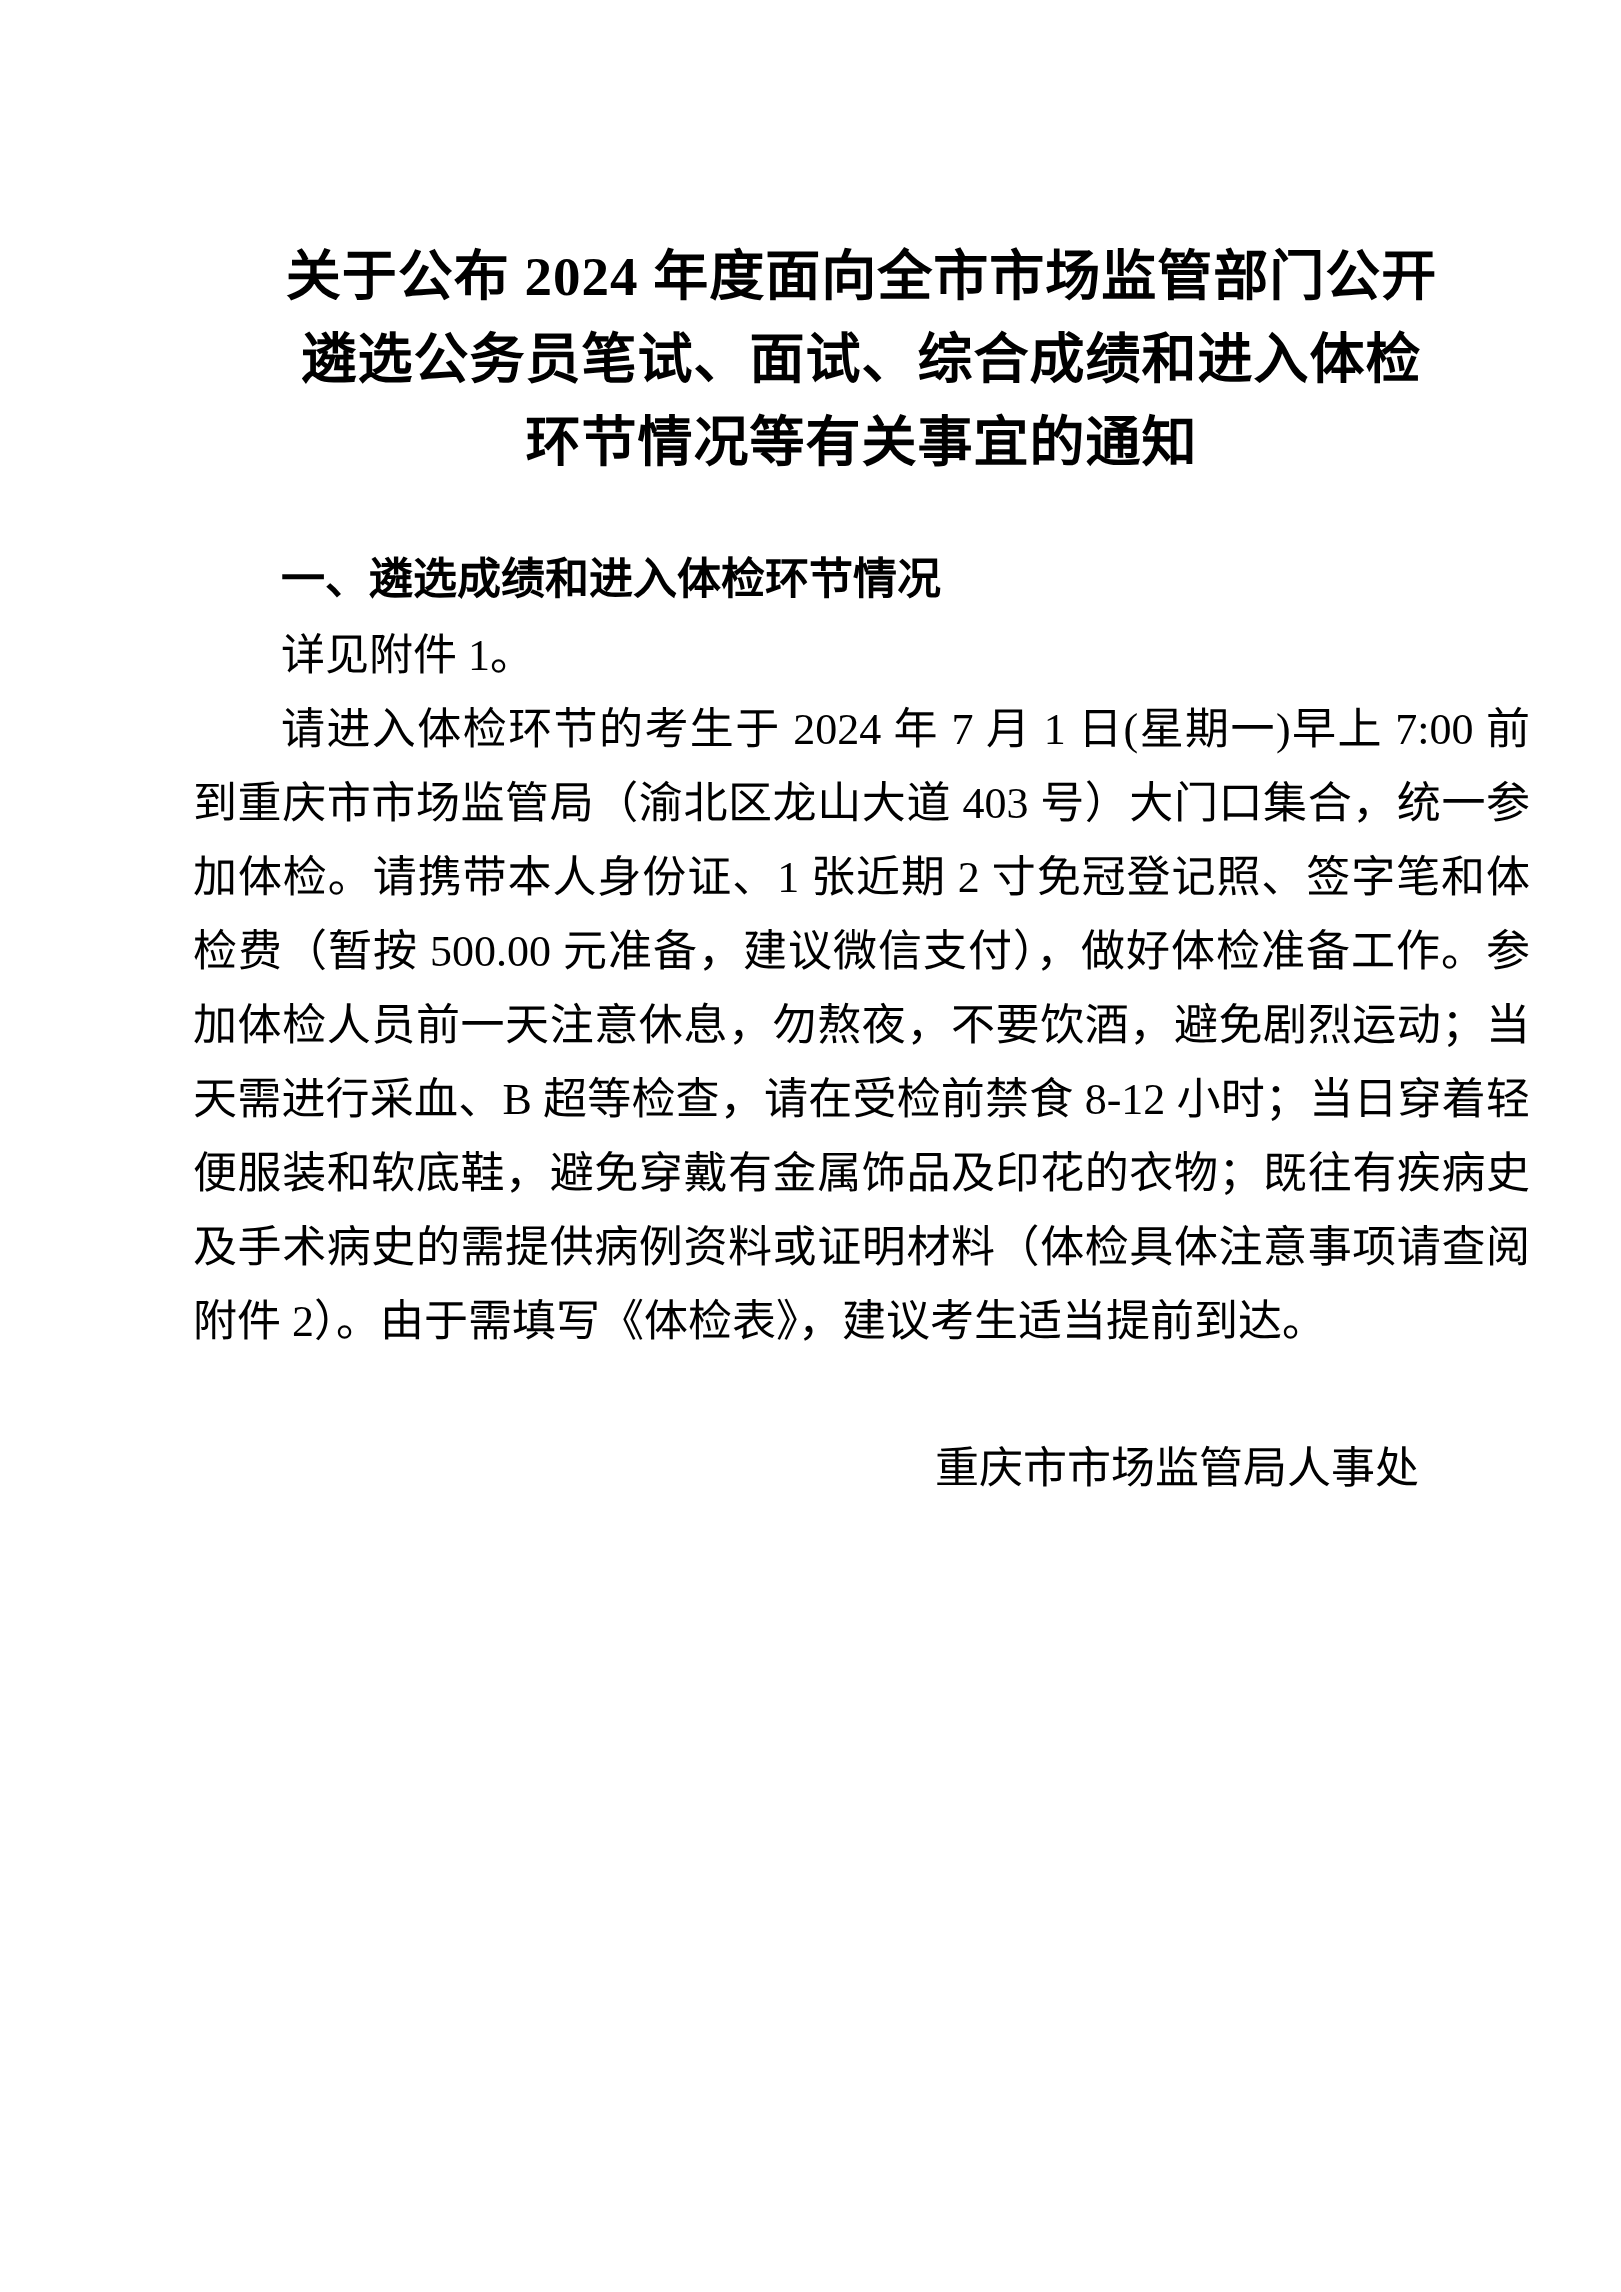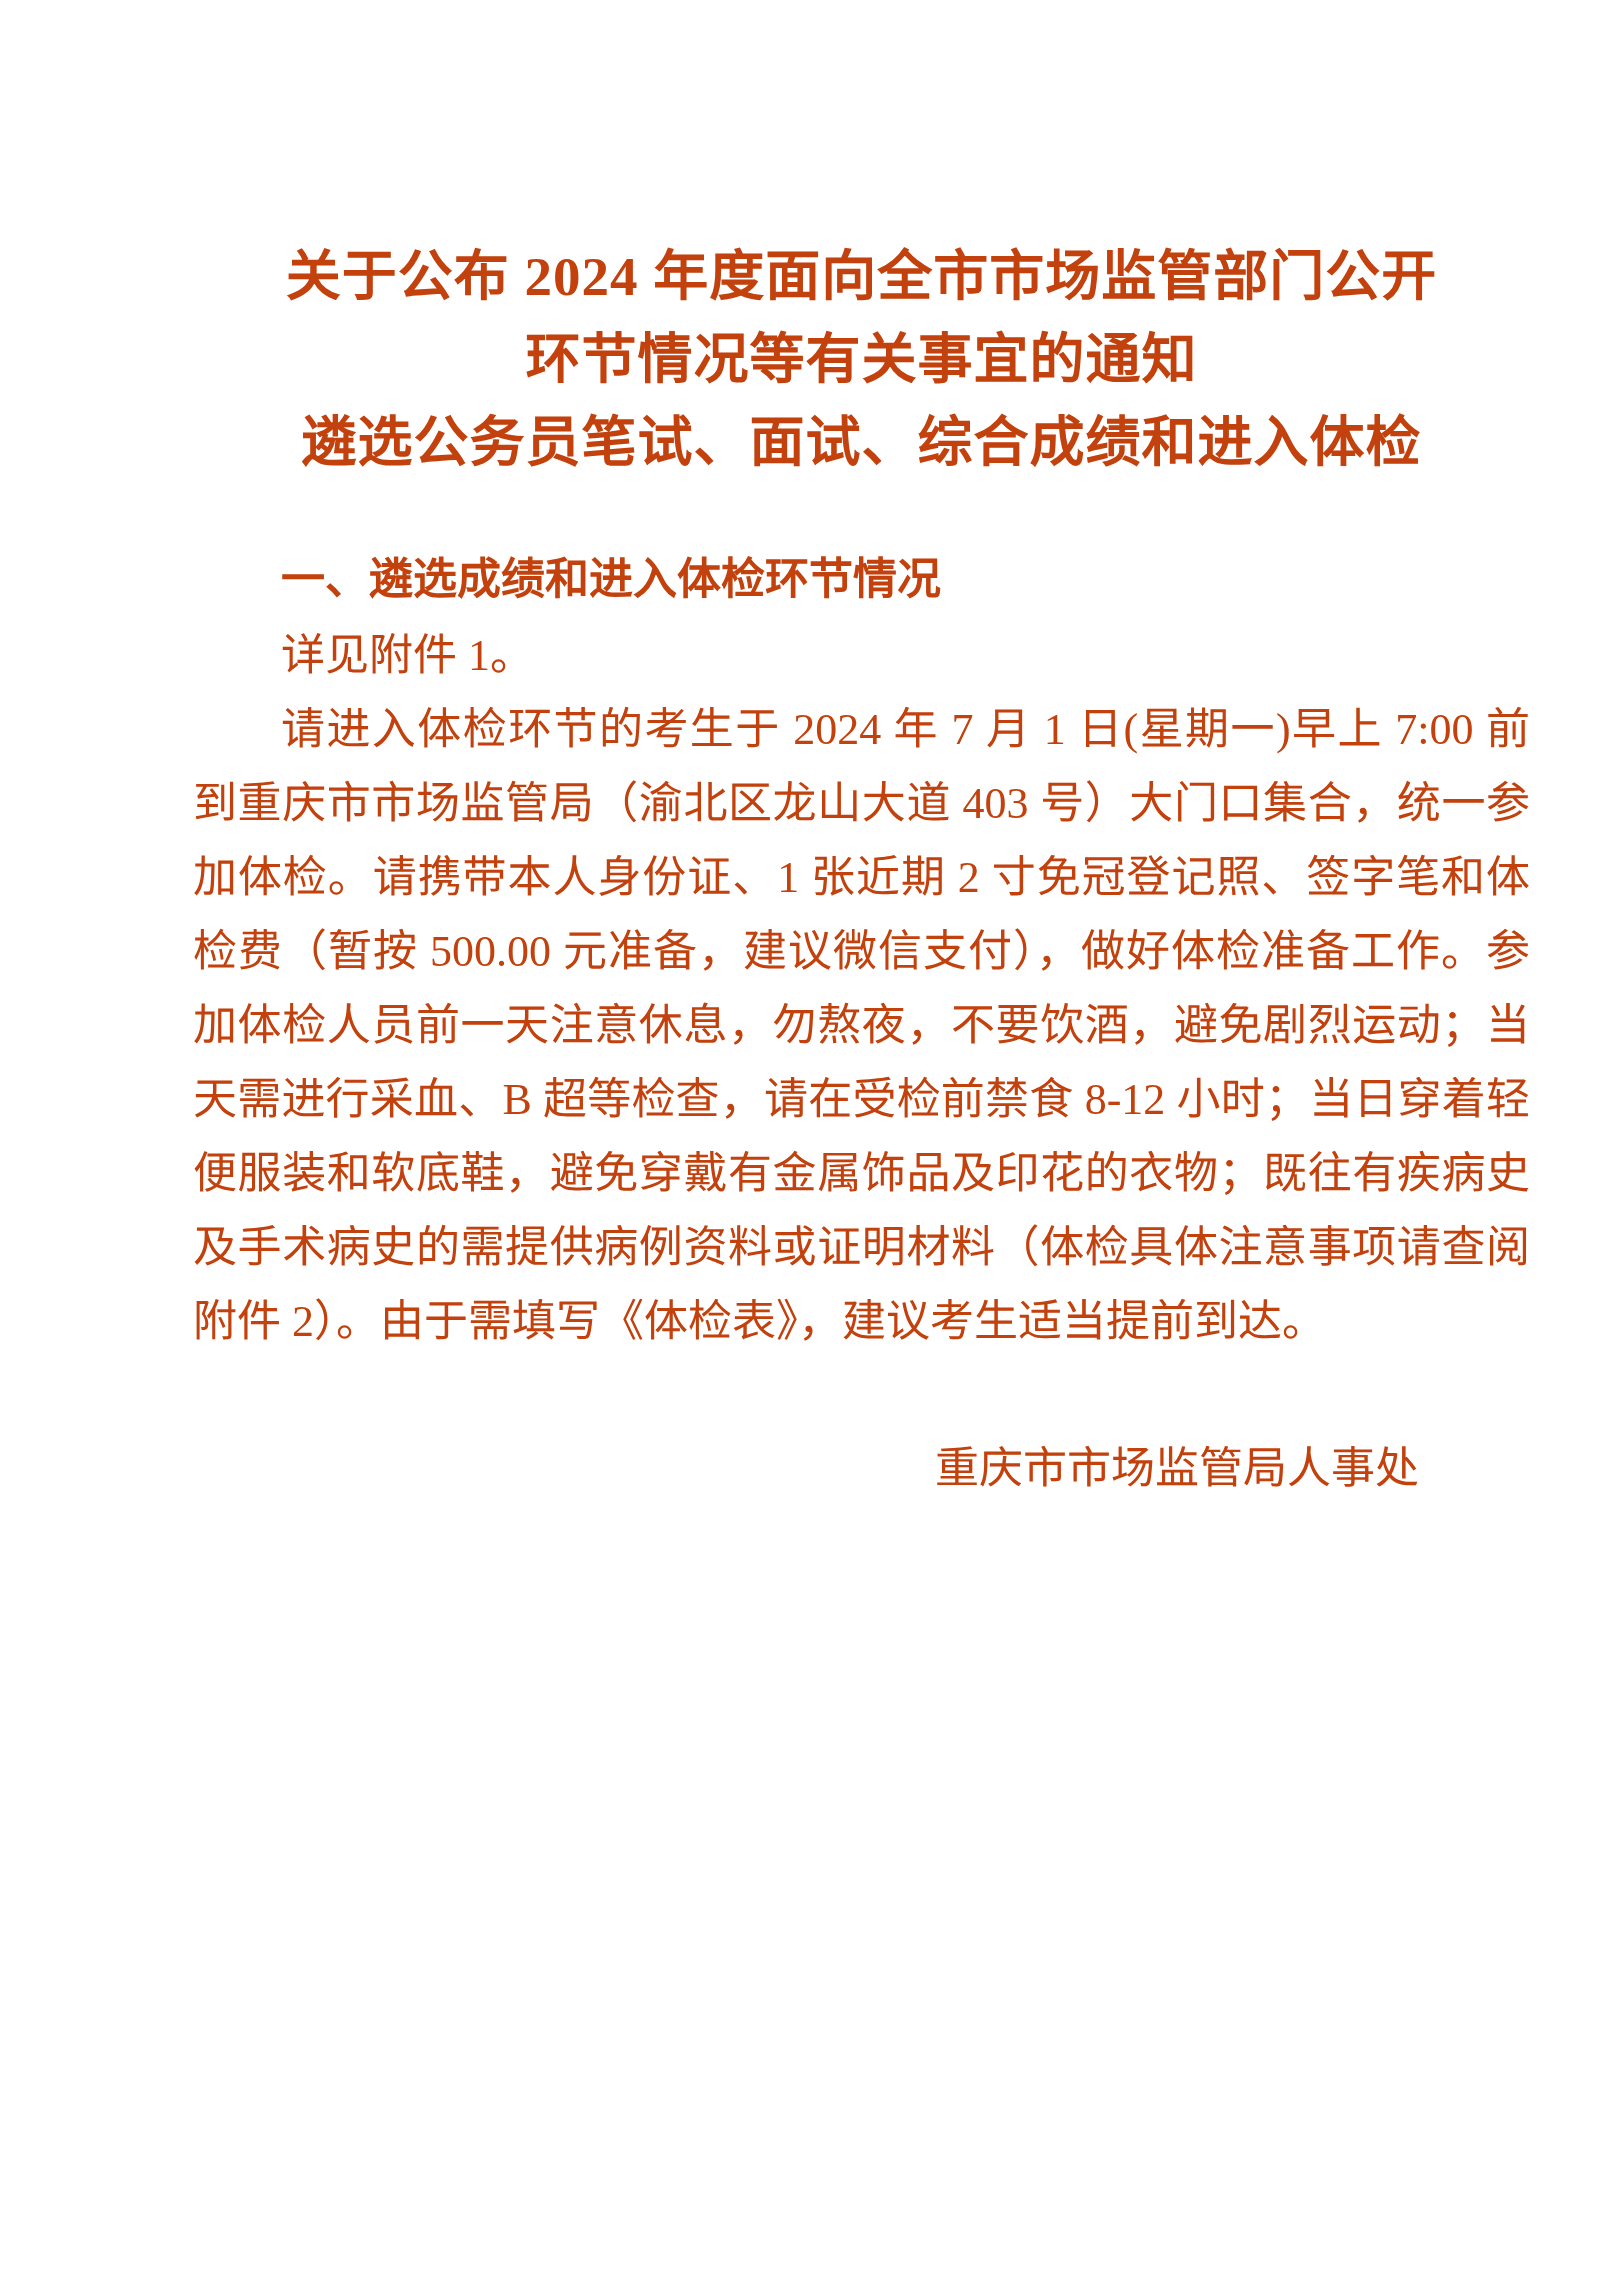--- a/index.html
+++ b/index.html
@@ -6,21 +6,21 @@
     margin: 0;
     padding: 0;
     background: #ffffff;
   }
   .page {
     position: relative;
     width: 1609px;
     height: 2293px;
     box-sizing: border-box;
     background: #ffffff;
-    color: #c2410c;
+    color: #000000;
     padding: 235px 79px 0 193px;
     overflow: hidden;
   }
   .title {
     margin: 0 0 61px 0;
     font-family: "Liberation Serif", "DejaVu Serif", serif;
     font-weight: bold;
     font-size: 55px;
     line-height: 83px;
     text-align: center;
@@ -59,22 +59,22 @@
     text-align: right;
   }
 </style>
 </head>
 <body>
 
 <div class="page">
 
   <h1 class="title">
     <span class="title-line">关于公布 2024 年度面向全市市场监管部门公开</span>
+    <span class="title-line">遴选公务员笔试、面试、综合成绩和进入体检</span>
     <span class="title-line">环节情况等有关事宜的通知</span>
-    <span class="title-line">遴选公务员笔试、面试、综合成绩和进入体检</span>
   </h1>
 
 
   <p class="section-heading">一、遴选成绩和进入体检环节情况</p>
 
   <p class="body-para indent">详见附件 1。</p>
 
 
   <p class="body-para indent">请进入体检环节的考生于 2024 年 7 月 1 日(星期一)早上 7:00 前到重庆市市场监管局（渝北区龙山大道 403 号）大门口集合，统一参加体检。请携带本人身份证、1 张近期 2 寸免冠登记照、签字笔和体检费（暂按 500.00 元准备，建议微信支付），做好体检准备工作。参加体检人员前一天注意休息，勿熬夜，不要饮酒，避免剧烈运动；当天需进行采血、B 超等检查，请在受检前禁食 8-12 小时；当日穿着轻便服装和软底鞋，避免穿戴有金属饰品及印花的衣物；既往有疾病史及手术病史的需提供病例资料或证明材料（体检具体注意事项请查阅附件 2）。由于需填写《体检表》，建议考生适当提前到达。</p>
 

